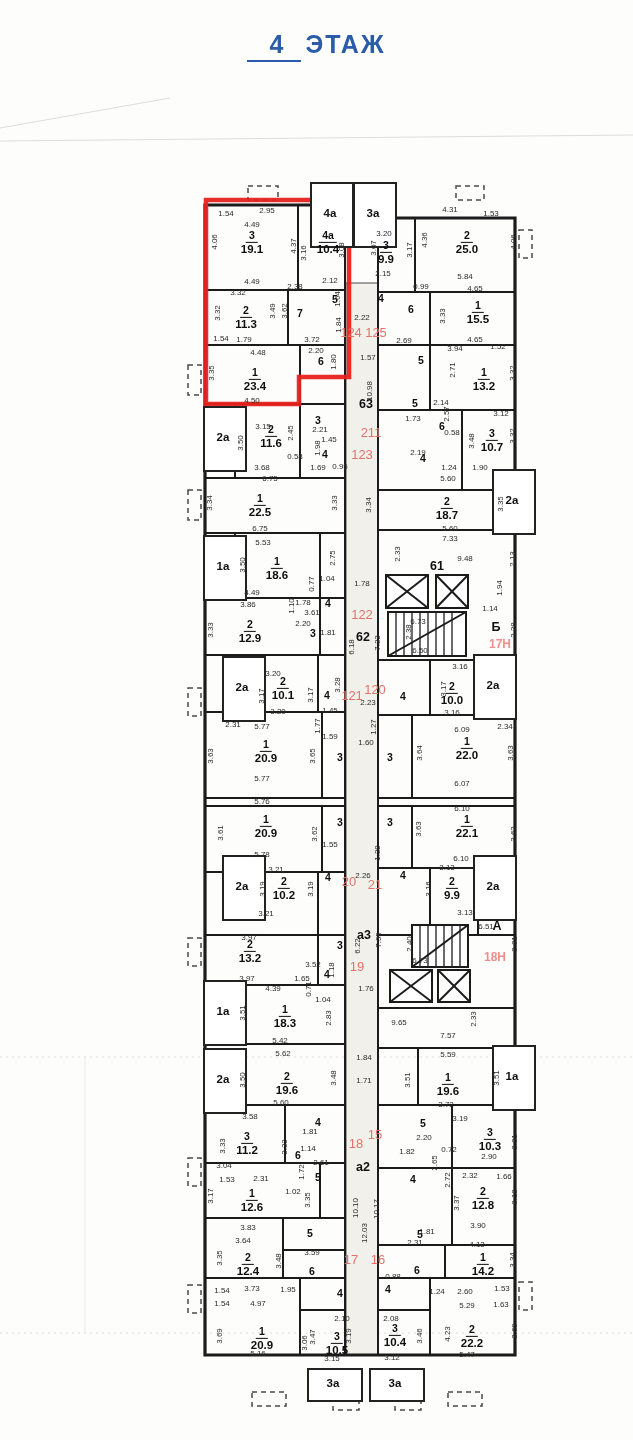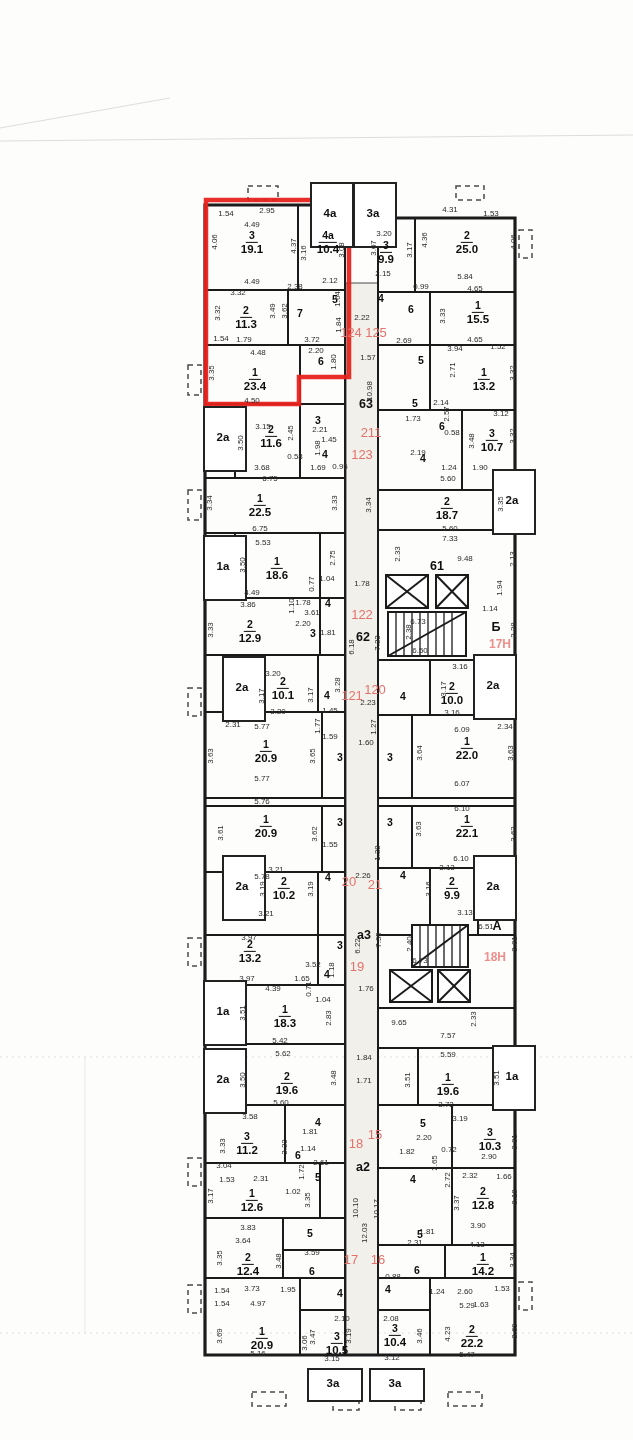--- a/index.html
+++ b/index.html
@@ -22,20 +22,23 @@
   .stair-num{color:#ef8f8c;font-size:12px;font-weight:bold;}
   .common-label{color:#101010;font-size:12.5px;font-weight:bold;}
   .balcony-label{color:#101010;font-size:11.5px;font-weight:bold;}
   .balcony-box{position:absolute;border:2px solid #222;background:#fff;transform:none !important;}
 </style>
 </head>
 <body>
 
 <div id="page">
 
+  <div id="title">
+    <span class="t-num">4</span><span class="t-word">ЭТАЖ</span>
+  </div>
 
   <svg id="plan-svg" width="633" height="1440" viewBox="0 0 633 1440">
 
     <g stroke="#bdbdbd" stroke-width="1" opacity="0.5">
       <line x1="0" y1="141" x2="633" y2="135"></line>
       <line x1="0" y1="128" x2="170" y2="98"></line>
       <line x1="0" y1="1057" x2="633" y2="1057" stroke-dasharray="2,4"></line>
       <line x1="0" y1="1333" x2="633" y2="1333" stroke-dasharray="2,4"></line>
       <line x1="85" y1="1057" x2="85" y2="1333" opacity="0.6"></line>
     </g>
@@ -388,21 +391,21 @@
       <div class="dim v" style="left: 443px; top: 689px;">3.17</div>
       <div class="dim" style="left: 452px; top: 712px;">3.16</div>
       <div class="dim" style="left: 505px; top: 726px;">2.34</div>
       <div class="dim" style="left: 462px; top: 729px;">6.09</div>
       <div class="dim v" style="left: 373px; top: 727px;">1.27</div>
       <div class="dim" style="left: 366px; top: 742px;">1.60</div>
       <div class="dim v" style="left: 419px; top: 753px;">3.64</div>
       <div class="dim v" style="left: 510px; top: 753px;">3.63</div>
       <div class="dim" style="left: 462px; top: 783px;">6.07</div>
       <div class="dim" style="left: 462px; top: 808px;">6.10</div>
-      <div class="dim" style="left: 262px; top: 876px;">5.78</div>
+      <div class="dim" style="left: 262px; top: 854px;">5.78</div>
       <div class="dim v" style="left: 220px; top: 833px;">3.61</div>
       <div class="dim v" style="left: 314px; top: 834px;">3.62</div>
       <div class="dim" style="left: 330px; top: 844px;">1.55</div>
       <div class="dim" style="left: 276px; top: 869px;">3.21</div>
       <div class="dim v" style="left: 262px; top: 889px;">3.19</div>
       <div class="dim v" style="left: 310px; top: 889px;">3.19</div>
       <div class="dim" style="left: 266px; top: 913px;">3.21</div>
       <div class="dim" style="left: 249px; top: 937px;">3.97</div>
       <div class="dim" style="left: 363px; top: 875px;">2.26</div>
       <div class="dim v" style="left: 357px; top: 946px;">6.22</div>
@@ -490,21 +493,21 @@
       <div class="dim v" style="left: 304px; top: 1343px;">3.06</div>
       <div class="dim v" style="left: 348px; top: 1336px;">3.19</div>
       <div class="dim" style="left: 332px; top: 1358px;">3.15</div>
       <div class="dim" style="left: 477px; top: 1244px;">4.13</div>
       <div class="dim v" style="left: 512px; top: 1260px;">3.34</div>
       <div class="dim" style="left: 393px; top: 1276px;">0.88</div>
       <div class="dim" style="left: 437px; top: 1291px;">1.24</div>
       <div class="dim" style="left: 465px; top: 1291px;">2.60</div>
       <div class="dim" style="left: 502px; top: 1288px;">1.53</div>
       <div class="dim" style="left: 467px; top: 1305px;">5.29</div>
-      <div class="dim" style="left: 481px; top: 1304px;">1.63</div>
+      <div class="dim" style="left: 501px; top: 1304px;">1.63</div>
       <div class="dim" style="left: 391px; top: 1318px;">2.08</div>
       <div class="dim v" style="left: 447px; top: 1334px;">4.23</div>
       <div class="dim v" style="left: 419px; top: 1336px;">3.46</div>
       <div class="dim v" style="left: 514px; top: 1331px;">3.69</div>
       <div class="dim" style="left: 467px; top: 1354px;">5.47</div>
       <div class="dim" style="left: 392px; top: 1357px;">3.12</div>
       <div class="apt-num" style="left: 351px; top: 332px;">124</div>
       <div class="apt-num" style="left: 376px; top: 332px;">125</div>
       <div class="apt-num" style="left: 371px; top: 432px;">211</div>
       <div class="apt-num" style="left: 362px; top: 454px;">123</div>

